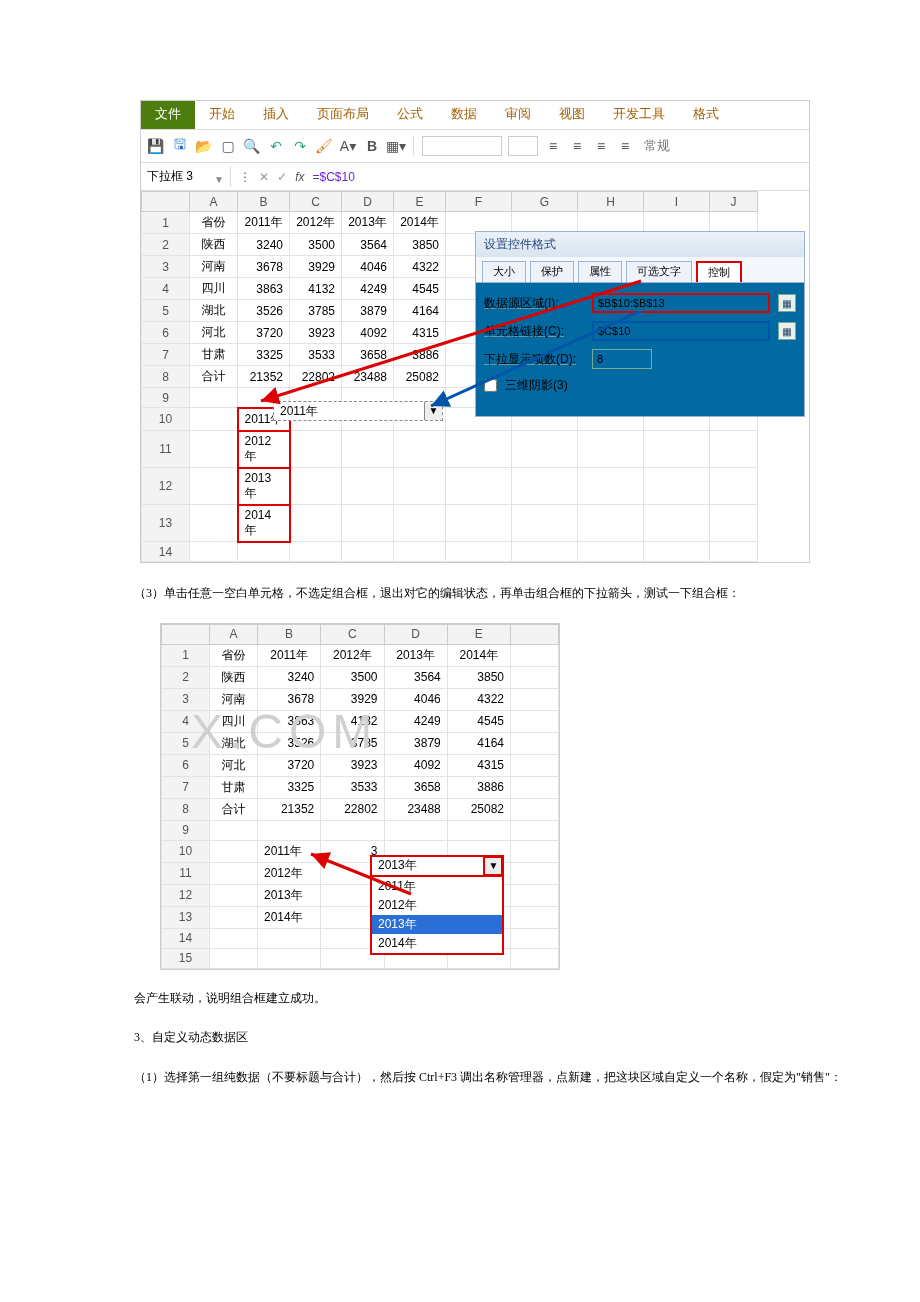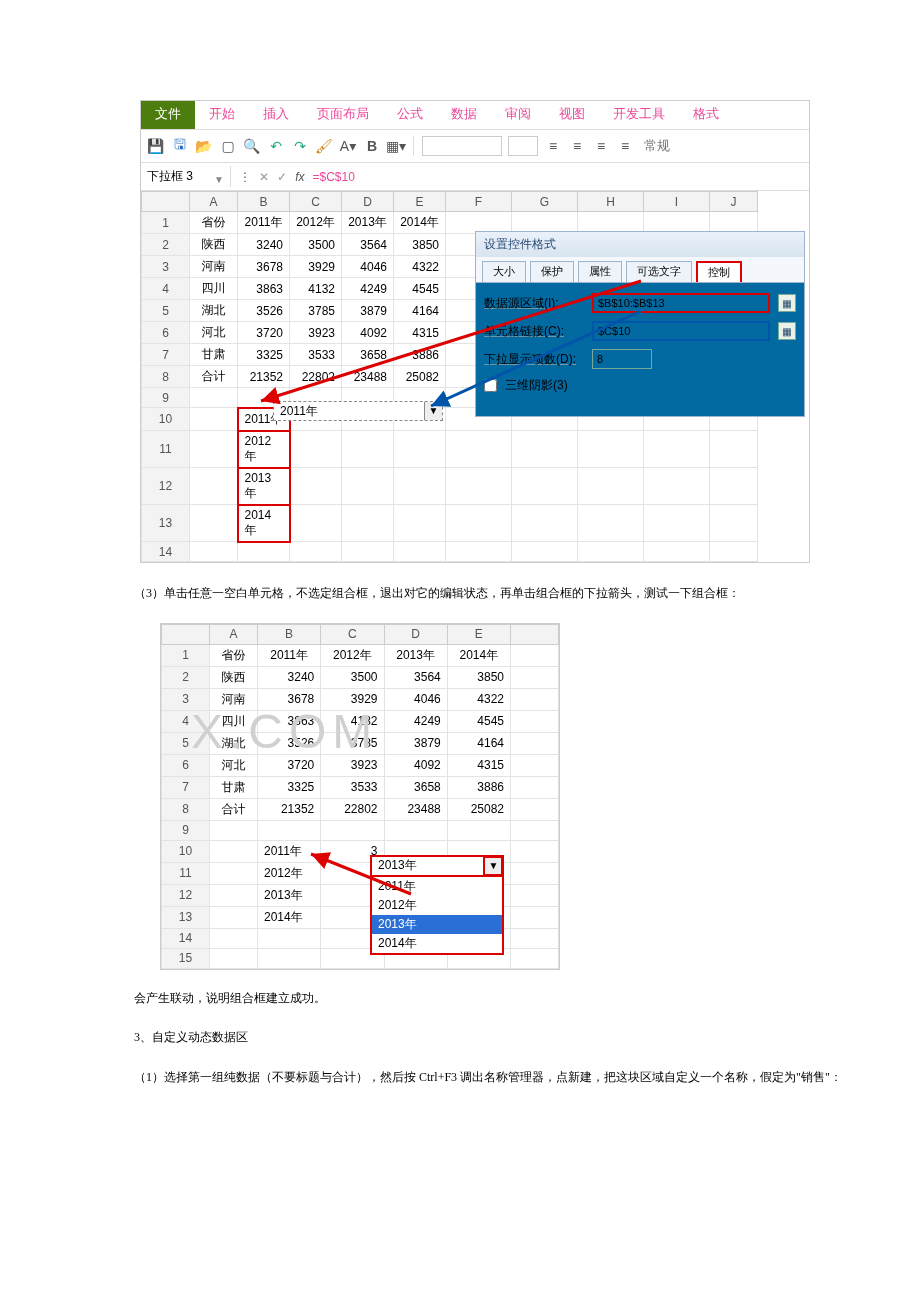--- a/index.html
+++ b/index.html
@@ -1,20 +1,20 @@
 <!DOCTYPE html>
 <html><head>
 <meta charset="utf-8">
 <style>
   * { box-sizing: border-box; margin: 0; padding: 0; }
   body { font-family: "Microsoft YaHei", SimSun, Arial, sans-serif; font-size: 14px; background: #fff; color: #000; }
   .page { width: 920px; margin: 0 auto; padding: 20px 0; }
   .excel-shot { position: relative; margin: 80px 0 20px 140px; width: 670px; border: 1px solid #ccc; background: #fff; }
   .ribbon-tabs { display: flex; height: 28px; align-items: stretch; font-size: 13px; }
-  .ribbon-tab { padding: 4px 14px; color: #ec4899; cursor: pointer; }
+  .ribbon-tab { padding: 4px 14px; color: #a16207; cursor: pointer; }
   .ribbon-tab.active { background: #4d7c0f; color: #fff; }
   .toolbar { display: flex; align-items: center; gap: 6px; padding: 4px 6px; border-top: 1px solid #ddd; border-bottom: 1px solid #ddd; height: 34px; }
   .tb-icon { width: 18px; height: 18px; display: inline-flex; align-items: center; justify-content: center; font-size: 14px; color: #555; }
   .tb-sep { width: 1px; height: 20px; background: #ddd; margin: 0 2px; }
   .fontbox { width: 80px; height: 20px; border: 1px solid #ccc; font-size: 11px; }
   .fmt { color: #777; font-size: 13px; padding-left: 4px; }
   .namebox-row { display: flex; align-items: center; border-bottom: 1px solid #ddd; height: 28px; }
   .namebox { width: 90px; border-right: 1px solid #ddd; padding: 2px 6px; font-size: 12px; display:flex; align-items:flex-end; justify-content:space-between;}
   .fx-area { display: flex; align-items: center; gap: 8px; padding: 0 8px; font-size: 12px; color: #555; }
   .fx-area .fx { font-style: italic; }
@@ -98,21 +98,21 @@
     <div class="namebox-row">
       <div class="namebox">
         <span>下拉框 3</span>
         <span style="color:#888;font-size:10px;">▼</span>
       </div>
       <div class="fx-area">
         <span>⋮</span>
         <span style="color:#999;">✕</span>
         <span style="color:#999;">✓</span>
         <span class="fx">fx</span>
-        <span style="color:#ec4899;">=$C$10</span>
+        <span style="color:#6d28d9;">=$C$10</span>
       </div>
     </div>
 
     <div class="grid-wrap">
       <table class="grid">
         <tbody>
             <tr class="col-head">
           <th class="corner"></th>
           <th style="width:44px">A</th>
           <th style="width:52px">B</th>

